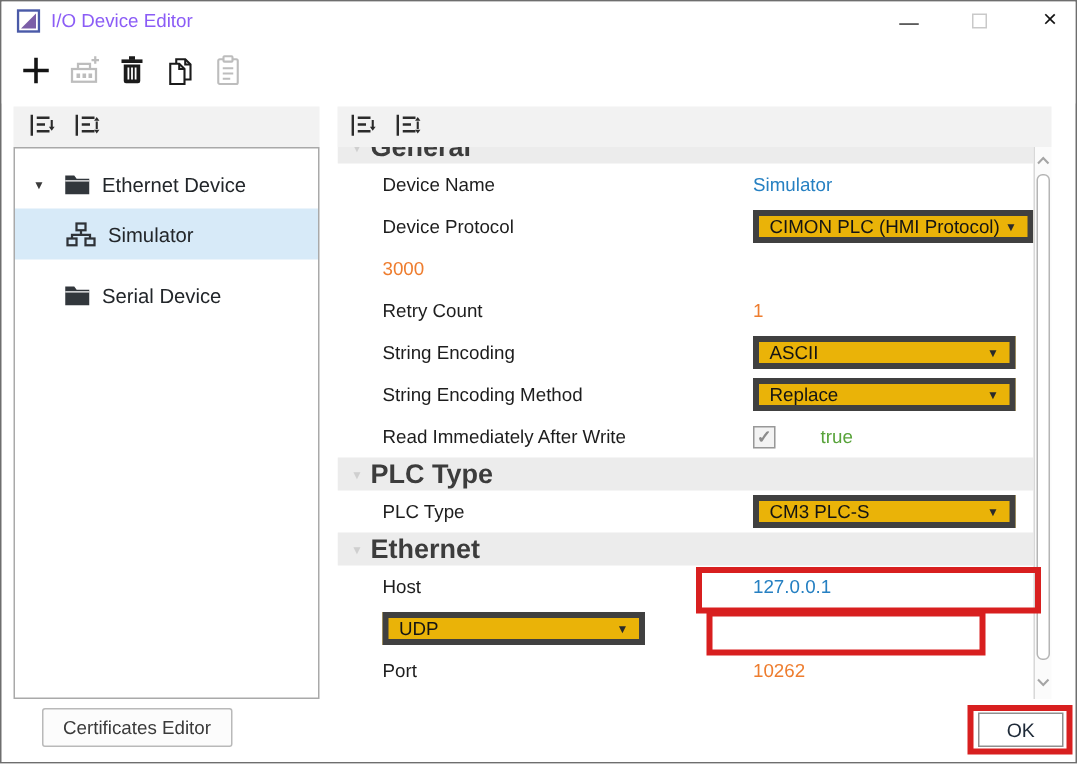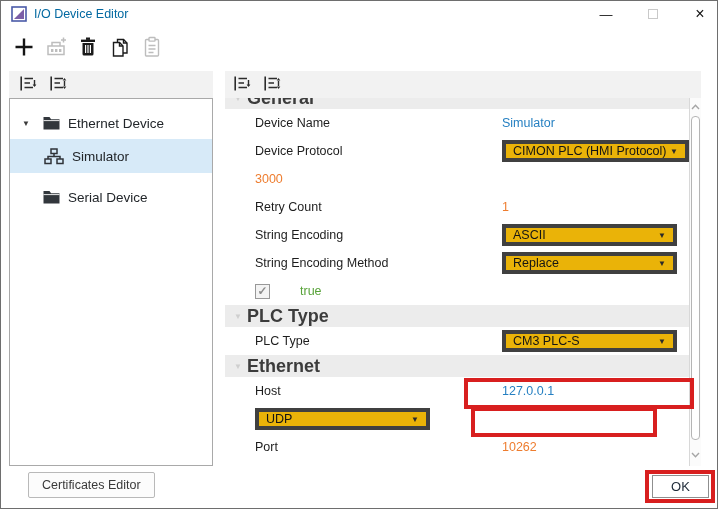--- a/index.html
+++ b/index.html
@@ -7,21 +7,21 @@
   body { font-family:"Liberation Sans", sans-serif; }
 
   .window {
     position:relative; width:718px; height:509px;
     background:#ffffff; border:1px solid #6e6e6e; overflow:hidden;
   }
 
   
   .titlebar { position:absolute; top:0; left:0; right:0; height:26px; background:#fff; }
   .app-icon { position:absolute; left:10px; top:5px; width:16px; height:16px; }
-  .title-text { position:absolute; left:33px; top:6px; font-size:12.5px; color:#0369a1; }
+  .title-text { position:absolute; left:33px; top:6px; font-size:12.5px; color:#8b5cf6; }
   .win-btn { position:absolute; top:0; width:36px; height:26px; display:flex; align-items:center; justify-content:center;
              background:transparent; border:none; font-size:14px; color:#111; cursor:default; }
   .win-btn.min   { left:587px; font-size:13px; }
   .win-btn.max   { left:634px; }
   .win-btn.close { left:681px; font-size:16px; }
   .max-box { width:10px; height:10px; border:1px solid #c9c9c9; background:transparent; }
 
   
   .main-toolbar { position:absolute; top:26px; left:0; right:0; height:42px; display:flex; align-items:center;
                   padding-left:10px; gap:6px; background:#fff; }
@@ -285,20 +285,21 @@
 
     <div class="prow">
       <span class="plabel">String Encoding Method</span>
       <div class="dropdown">
         <span class="dd-value">Replace</span>
         <span class="dd-arrow">▼</span>
       </div>
     </div>
 
     <div class="prow">
+      <span class="plabel">Read Immediately After Write</span>
       <span class="checkbox">
         <span class="mark">✓</span>
       </span>
       <span class="pvalue v-green">true</span>
     </div>
 
     <div class="sect-header">
       <span class="sect-arrow">▼</span>
       <span class="sect-title">PLC Type</span>
     </div>

